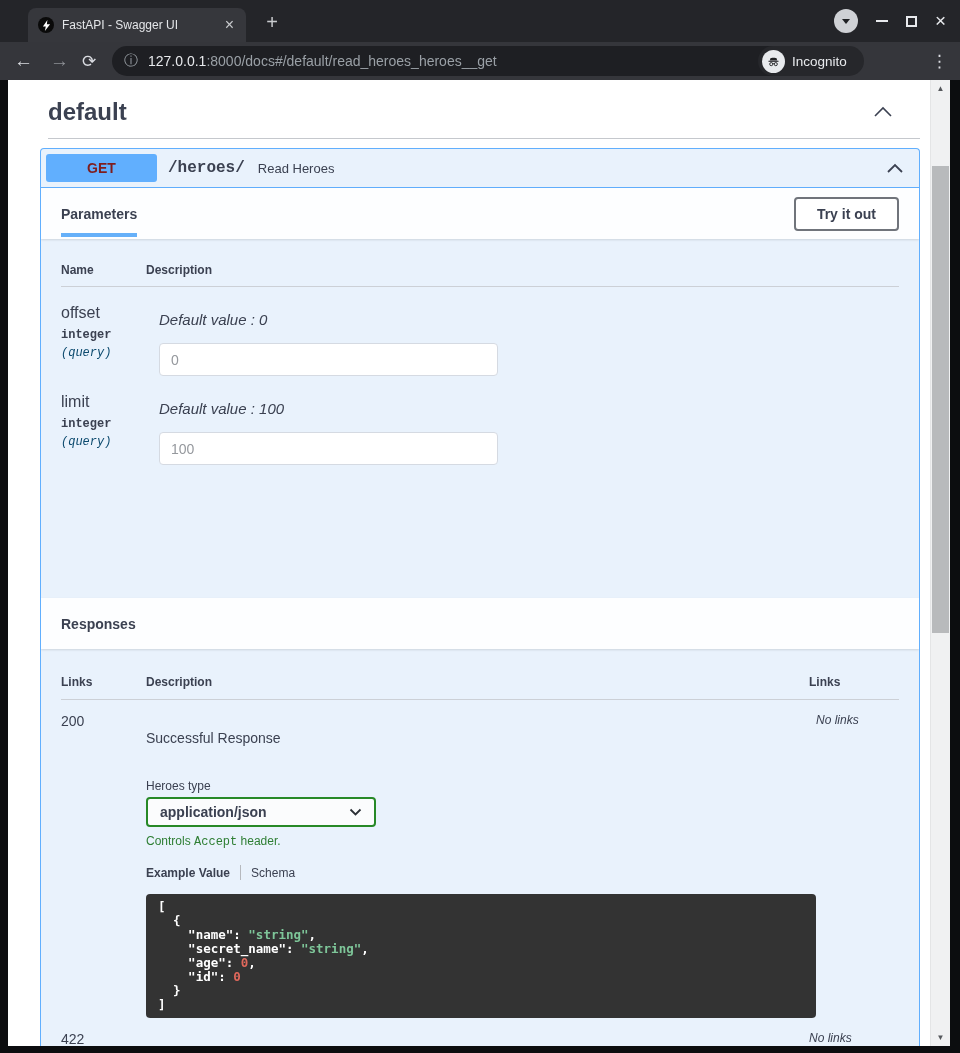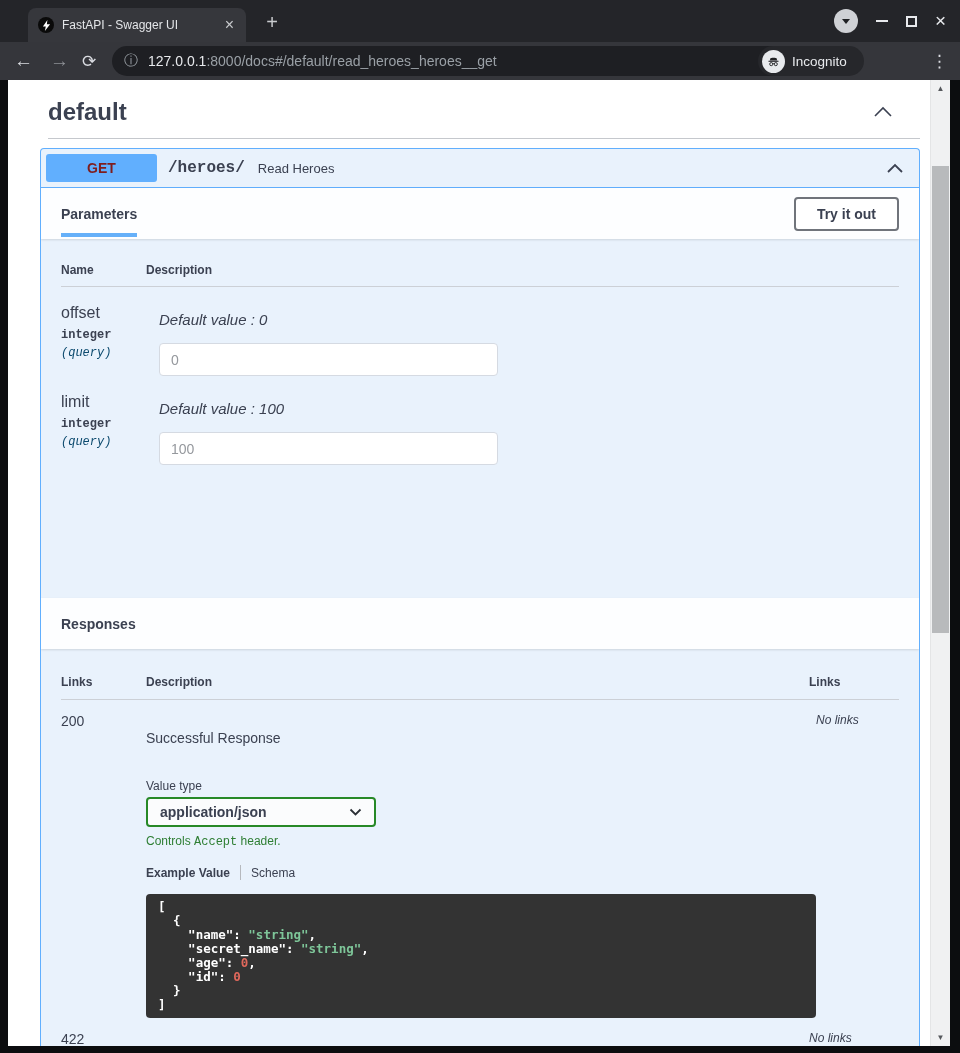--- a/index.html
+++ b/index.html
@@ -235,21 +235,21 @@
           <div class="rhead">
             <span>Links</span>
             <span>Description</span>
             <span class="col-links">Links</span>
           </div>
 
           <div class="rrow">
             <div class="rcode">200</div>
             <div>
               <div class="rdesc-title">Successful Response</div>
-              <div class="media-label">Value type</div>
+              <div class="media-label">Heroes type</div>
               <div class="media-select">
                 <span>application/json</span>
                 <span class="chev">
                   <svg width="13" height="8" viewBox="0 0 13 8">
                       <path d="M1.5 1.5 L6.5 6.5 L11.5 1.5" fill="none" stroke="#2b2f36" stroke-width="1.8"></path>
                     </svg>
                 </span>
               </div>
               <div class="controls-line"><span>Controls </span><span class="mono">Accept</span><span> header.</span></div>
               <div class="model-tabs">

